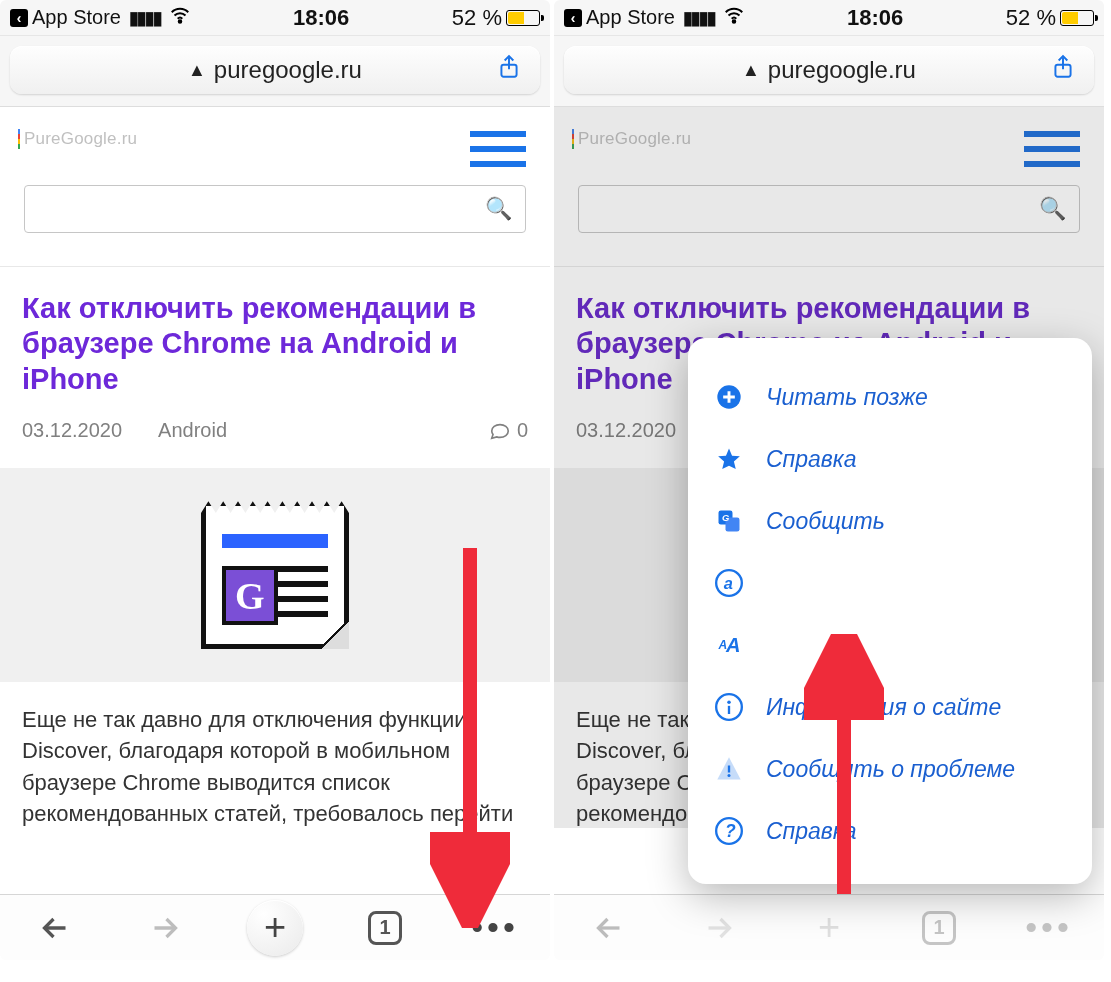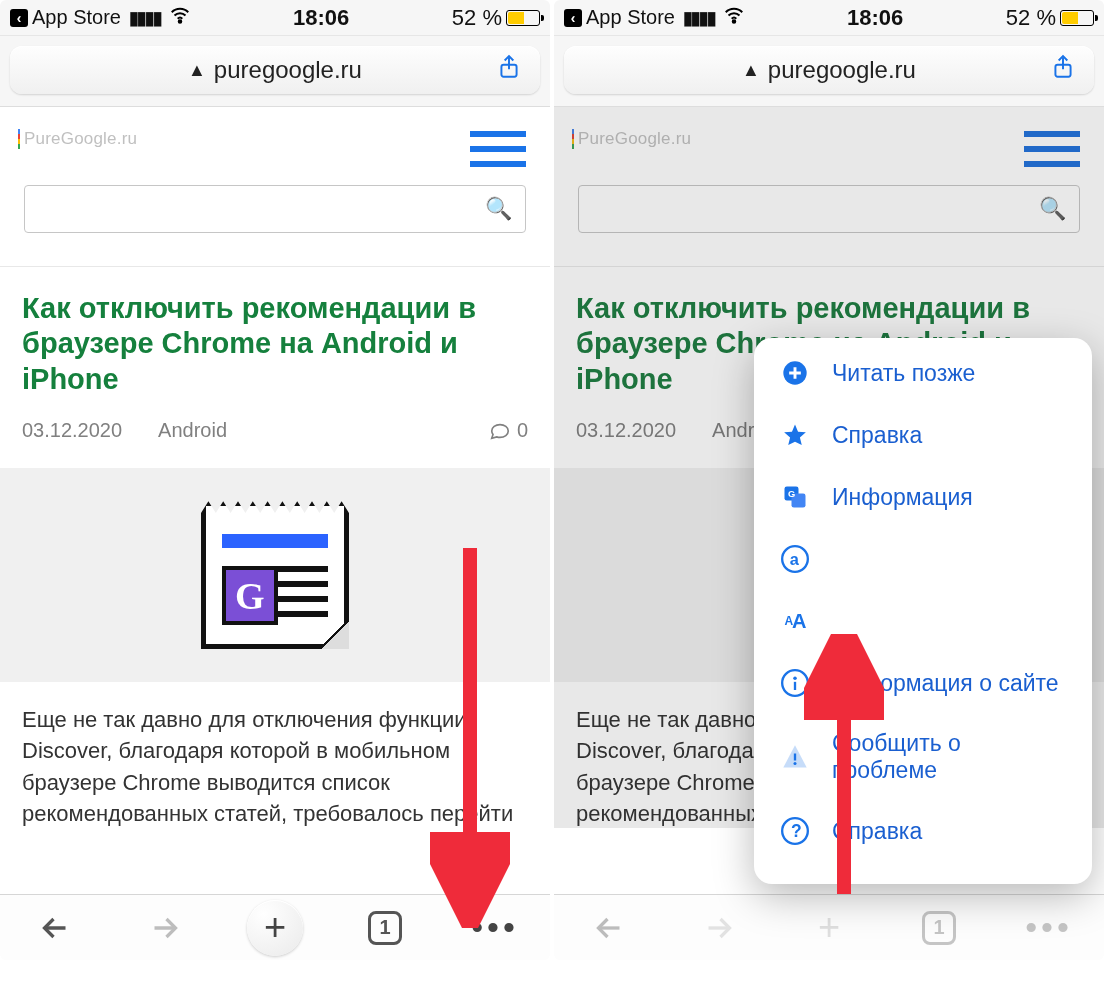--- a/index.html
+++ b/index.html
@@ -90,21 +90,21 @@
   }
   .searchbox .mag {
     position:absolute; right:12px; top:50%; transform:translateY(-50%);
     color:#888; font-size:22px;
   }
 
   .article {
     background:#fff; padding:24px 22px 0; height: calc(100% - 160px - 66px);
     position:relative; overflow:hidden;
   }
-  .title { font-size:29px; font-weight:800; line-height:1.22; color:#15803d; }
+  .title { font-size:29px; font-weight:800; line-height:1.22; color:#6d28d9; }
   .meta { display:flex; align-items:center; gap:36px; color:#808080;
           font-size:20px; margin-top:22px;}
   .meta .comments{ margin-left:auto; display:flex; align-items:center; gap:6px;}
   .meta .comments svg{width:22px;height:22px;}
   .hero {
     margin:26px -22px 0; height:214px; background:#f0f0f0;
     display:flex; align-items:center; justify-content:center;
   }
   .news-ico {
     width:148px; height:148px; position:relative;
@@ -146,24 +146,25 @@
     display:flex;align-items:center;justify-content:center;
     font-size:20px; font-weight:600;
   }
   .toolbar.dimmed .btn, .toolbar.dimmed .plus{ opacity:.55; filter:grayscale(.4);}
   .toolbar.dimmed .plus{background:none;box-shadow:none;}
 
   .dots{ font-size:34px; letter-spacing:4px; color:#444;}
 
   
   .menu{
-    position:absolute; right:12px; bottom:76px; width:338px;
+    position:absolute; right:12px; bottom:76px; width:404px;
     background:#fff; border-radius:18px;
     box-shadow:0 12px 40px rgba(0,0,0,.28);
-    padding:4px 8px 22px;
+    padding:28px 8px 22px;
+    font-style:italic;
   }
   .menu-item{
     display:flex; align-items:center; gap:22px;
     padding:16px 18px; font-size:23px; color:#1a5fd0; font-weight:400;
     border-radius:10px;
   }
   .menu-item .mi-ico{
     width:30px; height:30px; display:flex; align-items:center;
     justify-content:center; flex-shrink:0;
   }
@@ -426,21 +427,21 @@
           <span>Справка</span>
       </div>
       <div class="menu-item">
         <span class="mi-ico">
           <svg viewBox="0 0 24 24">
               <rect x="3" y="3" width="12" height="12" rx="2" fill="#1a73e8"></rect>
               <rect x="9" y="9" width="12" height="12" rx="2" fill="#4285f4"></rect>
               <text x="6" y="12" font-size="8" fill="#fff" font-weight="700">G</text>
             </svg>
         </span>
-          <span>Информация</span>
+          <span>Сообщить</span>
       </div>
       <div class="menu-item">
         <span class="mi-ico">
           <svg viewBox="0 0 24 24">
               <circle cx="12" cy="12" r="11" fill="none" stroke="#1a73e8" stroke-width="2"></circle>
               <text x="7.5" y="17" font-size="14" fill="#1a73e8" font-weight="700">a</text>
             </svg>
         </span>
       </div>
       <div class="menu-item">

